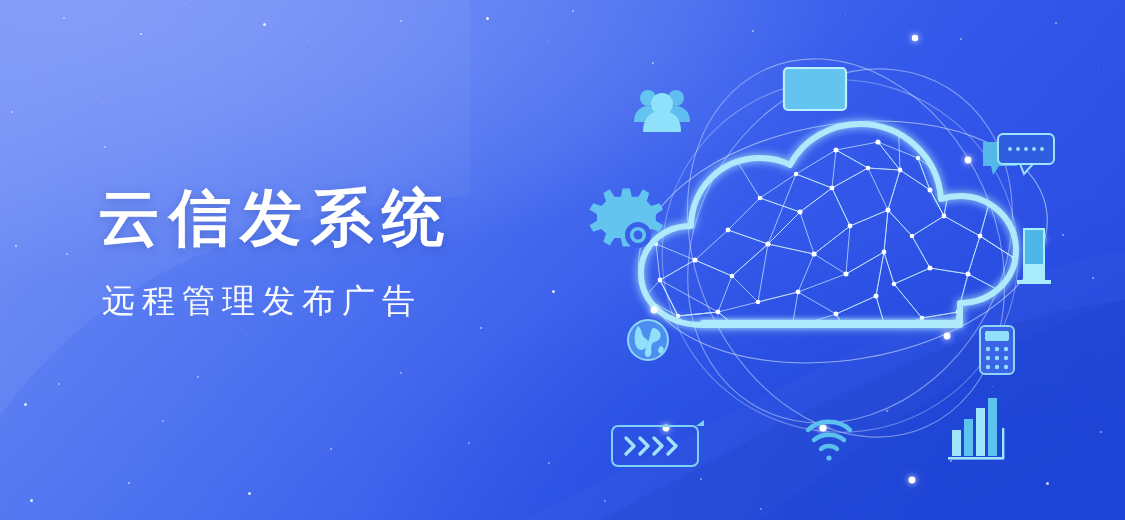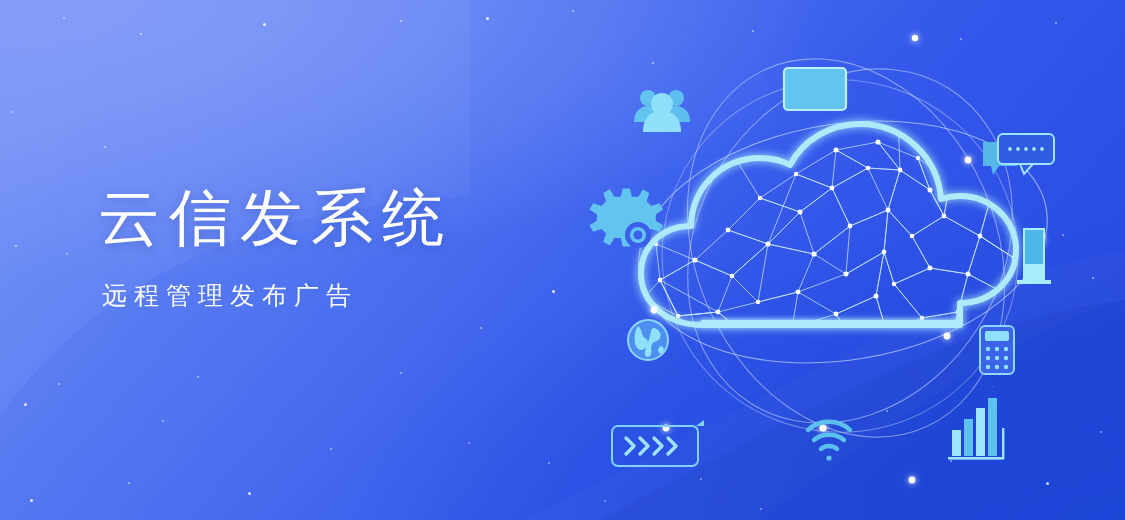--- a/index.html
+++ b/index.html
@@ -21,29 +21,29 @@
 
   
   .star{position:absolute;border-radius:50%;background:#ffffff;pointer-events:none;}
 
   
   #text-block{position:absolute;left:98px;top:186px;}
   #page-title{
     margin:0;
     font-size:62px;
     line-height:1.02;
-    font-weight:normal;
+    font-weight:bold;
     color:#ffffff;
     letter-spacing:9px;
     white-space:nowrap;
     text-shadow:0 2px 10px rgba(20,45,140,.28);
   }
   #page-subtitle{
     margin:30px 0 0 4px;
-    font-size:25px;
+    font-size:33px;
     font-weight:normal;
     color:#ffffff;
     letter-spacing:7px;
     white-space:nowrap;
     opacity:.97;
   }
 
   
   #illustration{position:absolute;left:600px;top:30px;width:500px;height:470px;}
   #illustration svg{display:block;width:500px;height:470px;overflow:visible;}

